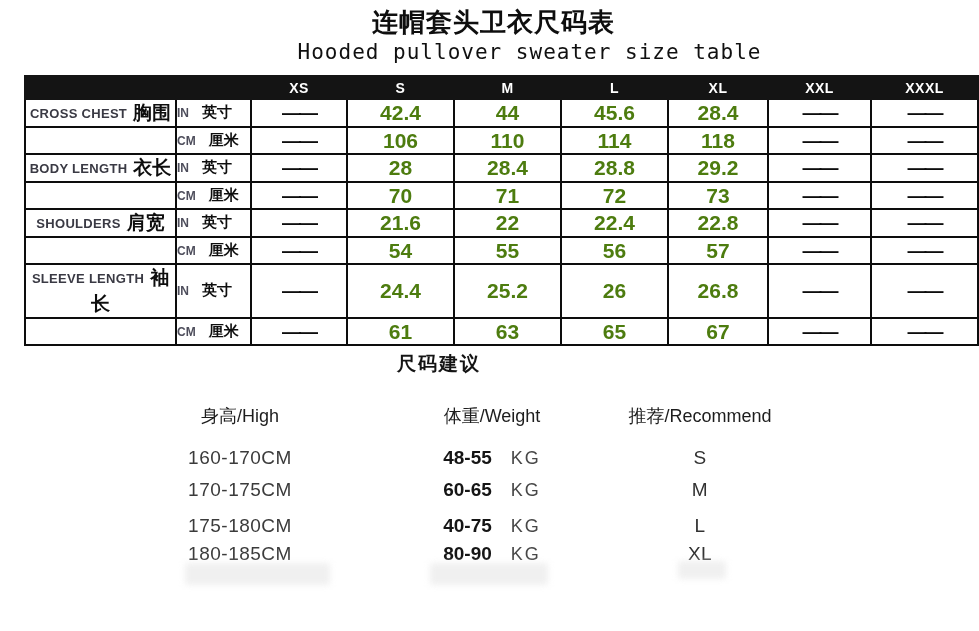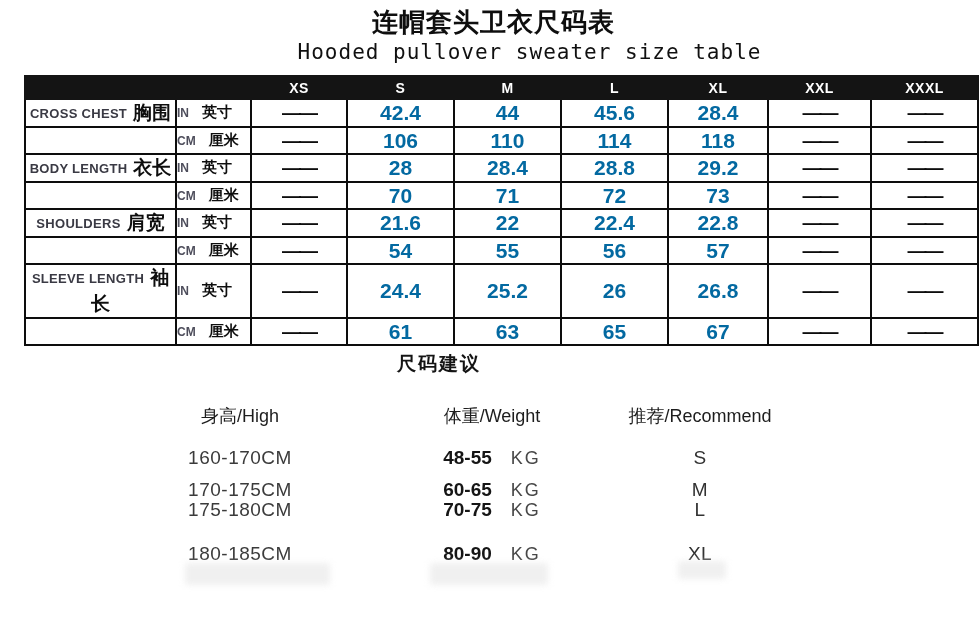--- a/index.html
+++ b/index.html
@@ -32,37 +32,37 @@
   }
   .size-table tbody tr { height:27px;font-weight:bold; }
   .size-table td.lbl { text-align:center; vertical-align:middle; background:#fff; }
   .lbl .len { font-size:13px; color:#3a3a44; letter-spacing:0.3px; margin-right:6px; vertical-align:middle; }
   .lbl .lcn { font-size:19px; color:#0e0e0e; vertical-align:middle; }
   .size-table td.unit { vertical-align:middle; }
   .unit .uen { font-size:12px; color:#4e4e5c; margin-right:13px; vertical-align:middle; }
   .unit .ucn { font-size:15px; color:#0e0e0e; vertical-align:middle; }
   .size-table td.val {
     text-align:center; vertical-align:middle;
-    font-size:21px; color:#0369a1;
+    font-size:21px; color:#4d7c0f;
   }
   .size-table td.val.dash { font-size:19px; letter-spacing:-2px; color:#0d0d0d; }
 
   .rec-section { position:absolute; top:351px; left:0; width:979px; height:260px; }
   .rec-title {
     position:absolute; top:0; left:0; width:878px; text-align:center;
     font-size:19px; font-weight:bold; color:#141414; letter-spacing:2px;
   }
   .rrow { position:absolute; left:0; width:979px; height:26px; }
   .rrow .rc { position:absolute; top:0; height:26px; line-height:26px; text-align:center; }
   .rc.c1 { left:140px; width:200px; }
   .rc.c2 { left:392px; width:200px; }
   .rc.c3 { left:600px; width:200px; }
   .rrow.rhead { top:52px; font-size:18px; color:#1d1d1d; }
   .rrow.r0 { top:94px; }  .rrow.r1 { top:126px; }
-  .rrow.r2 { top:146px; } .rrow.r3 { top:190px; }
+  .rrow.r2 { top:162px; } .rrow.r3 { top:190px; }
   .rrow .rc.height-val { font-size:19px; color:#3b3b3b; letter-spacing:0.5px; }
   .rrow .wv { font-size:19px; font-weight:bold; color:#151515; }
   .rrow .wu { font-size:18px; color:#474747; margin-left:19px; letter-spacing:2px; }
   .rrow .rc.size-val { font-size:19px; color:#323232; letter-spacing:0.5px; }
 
   .ghost { position:absolute; background:#ebebeb; filter:blur(3px); opacity:0.75; border-radius:2px; }
   .ghost.g1 { left:185px; top:563px; width:145px; height:22px; }
   .ghost.g2 { left:430px; top:563px; width:118px; height:22px; }
   .ghost.g3 { left:678px; top:561px; width:48px; height:18px; }
 </style>
@@ -203,21 +203,21 @@
     <div class="rc c2"><span class="wv">48-55</span><span class="wu">KG</span></div>
     <div class="rc c3 size-val">S</div>
   </div>
   <div class="rrow r1">
     <div class="rc c1 height-val">170-175CM</div>
     <div class="rc c2"><span class="wv">60-65</span><span class="wu">KG</span></div>
     <div class="rc c3 size-val">M</div>
   </div>
   <div class="rrow r2">
     <div class="rc c1 height-val">175-180CM</div>
-    <div class="rc c2"><span class="wv">70-75</span><span class="wu">KG</span></div>
+    <div class="rc c2"><span class="wv">40-75</span><span class="wu">KG</span></div>
     <div class="rc c3 size-val">L</div>
   </div>
   <div class="rrow r3">
     <div class="rc c1 height-val">180-185CM</div>
     <div class="rc c2"><span class="wv">80-90</span><span class="wu">KG</span></div>
     <div class="rc c3 size-val">XL</div>
   </div>
 </div>
 
 <div class="ghost g1"></div>

